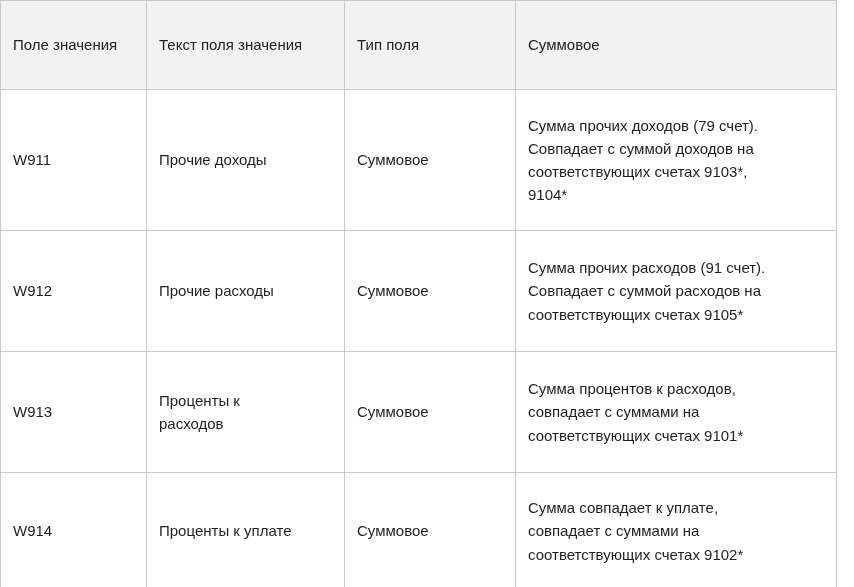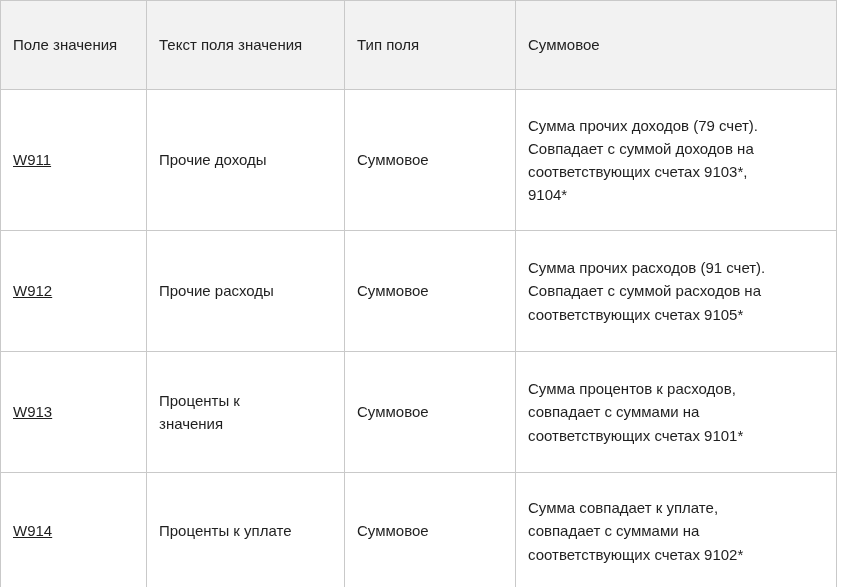--- a/index.html
+++ b/index.html
@@ -57,21 +57,21 @@
   }
   tr.partial td {
     height: 26px;
     padding-top: 0;
     padding-bottom: 6px;
     vertical-align: bottom;
   }
   tr.partial td.empty {
     padding: 0;
   }
-  td.code { white-space: nowrap; text-decoration: underline; }
+  td.code { white-space: nowrap; }
   td.desc { line-height: 1.95; }
   td.name { line-height: 1.75; margin-left: 44px; }
   tr.r911 td { height: 124px; }
   tr.r912 td { height: 104px; }
   tr.r913 td { height: 104px; }
   tr.r914 td { height: 100px; }
 </style>
 </head>
 <body>
 
@@ -115,21 +115,21 @@
           <div>Сумма прочих расходов (91 счет).</div>
           <div>Совпадает с суммой расходов на</div>
           <div>соответствующих счетах 9105*</div>
         </td>
       </tr>
 
       <tr class="r913">
         <td class="code">W913</td>
         <td class="name">
           <div>Проценты к</div>
-          <div>значения</div>
+          <div>расходов</div>
         </td>
         <td>Суммовое</td>
         <td class="desc">
           <div>Сумма процентов к расходов,</div>
           <div>совпадает с суммами на</div>
           <div>соответствующих счетах 9101*</div>
         </td>
       </tr>
 
       <tr class="r914">

